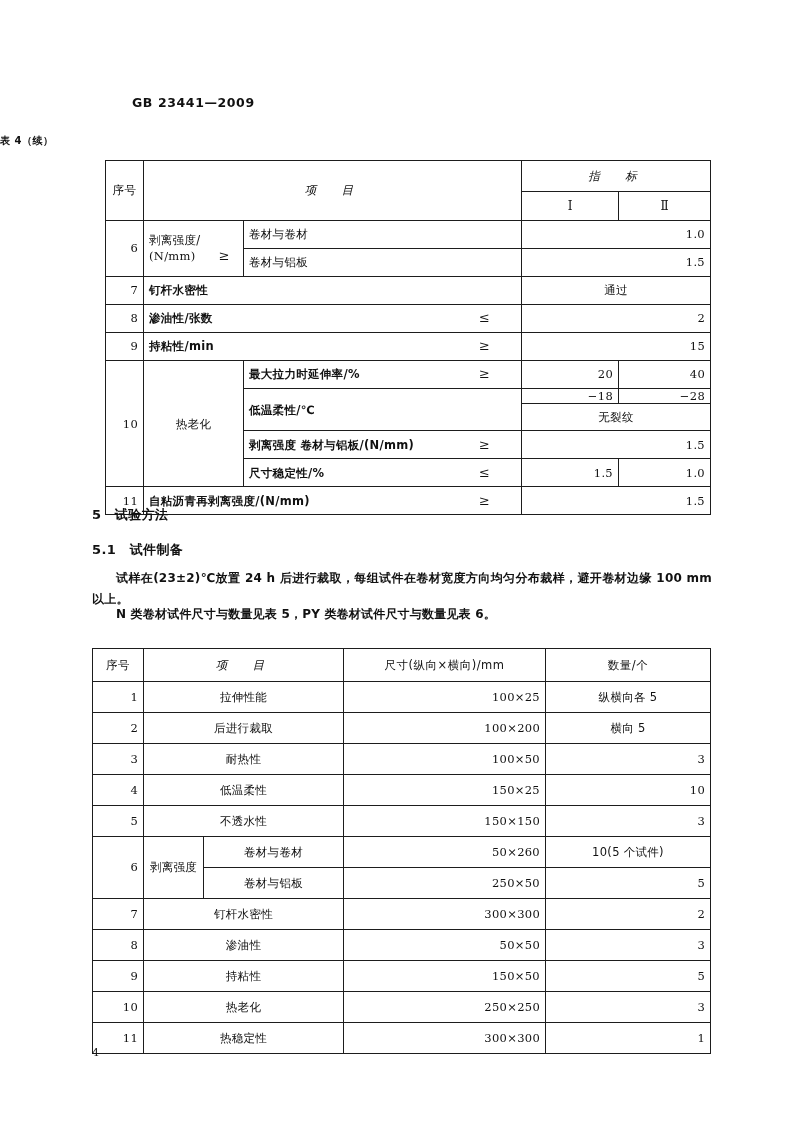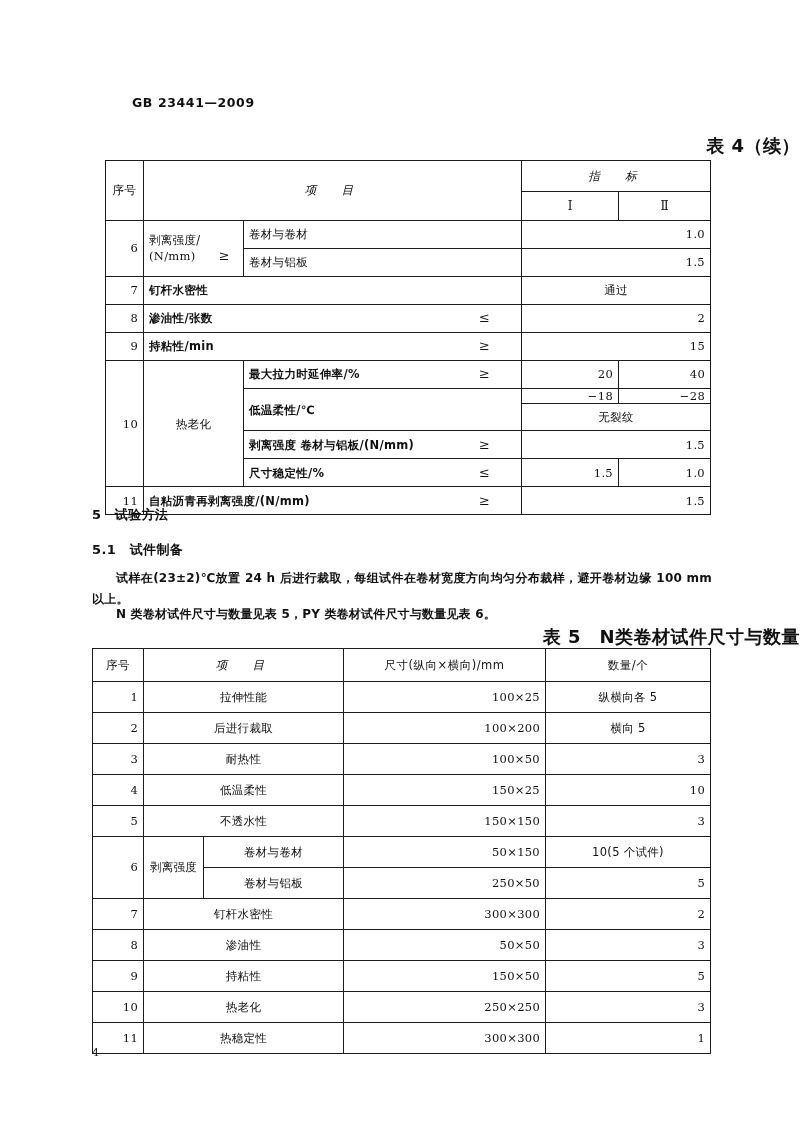--- a/index.html
+++ b/index.html
@@ -33,24 +33,24 @@
     font-size: 12.5px;
     letter-spacing: 0.6px;
     color: #111;
     margin-left: 40px;
   }
 
   
   .tbl-caption {
     position: absolute;
     width: 800px;
-    text-align: right;
-    font-family: "DejaVu Sans", "Liberation Sans", sans-serif;
-    font-weight: bold;
-    font-size: 18px;
+    text-align: left;
+    font-family: "DejaVu Sans", "Liberation Sans", sans-serif;
+    font-weight: bold;
+    font-size: 10px;
     color: #111;
     letter-spacing: 0.5px;
   }
   #cap4 { top: 134px; }
   #cap5 { top: 625px; }
 
   
   table.doc {
     position: absolute;
     border-collapse: collapse;
@@ -308,21 +308,20 @@
 
   <div class="sec-h" id="h5">5　试验方法</div>
   <div class="sec-h" id="h51">5.1　试件制备</div>
   <div class="para" id="p1">
     <span class="indent2">试样在(23±2)℃放置 24 h 后进行裁取，每组试件在卷材宽度方向均匀分布裁样，避开卷材边缘 100 mm 以上。</span>
   </div>
   <div class="para" id="p2">
     <span class="indent2">N 类卷材试件尺寸与数量见表 5，PY 类卷材试件尺寸与数量见表 6。</span>
   </div>
 
-  <div class="tbl-caption" id="cap5">表 5　N类卷材试件尺寸与数量</div>
 
   <table class="doc" id="t5">
     <colgroup>
       <col class="c-no">
         <col class="c-lab">
         <col class="c-item">
         <col class="c-size">
         <col class="c-qty">
     </colgroup>
     <tbody>
@@ -361,21 +360,21 @@
         <td class="ctr num" style="height:30px">5</td>
         <td class="ctr zh" colspan="2">不透水性</td>
         <td class="ctr num">150×150</td>
         <td class="ctr num">3</td>
       </tr>
 
       <tr>
         <td class="ctr num" rowspan="2">6</td>
         <td class="ctr zh" rowspan="2">剥离强度</td>
         <td class="ctr zh" style="height:30px">卷材与卷材</td>
-        <td class="ctr num">50×150</td>
+        <td class="ctr num">50×260</td>
         <td class="ctr zh">10(5 个试件)</td>
       </tr>
       <tr>
         <td class="ctr zh" style="height:30px">卷材与铝板</td>
         <td class="ctr num">250×50</td>
         <td class="ctr num">5</td>
       </tr>
 
       <tr>
         <td class="ctr num" style="height:30px">7</td>

